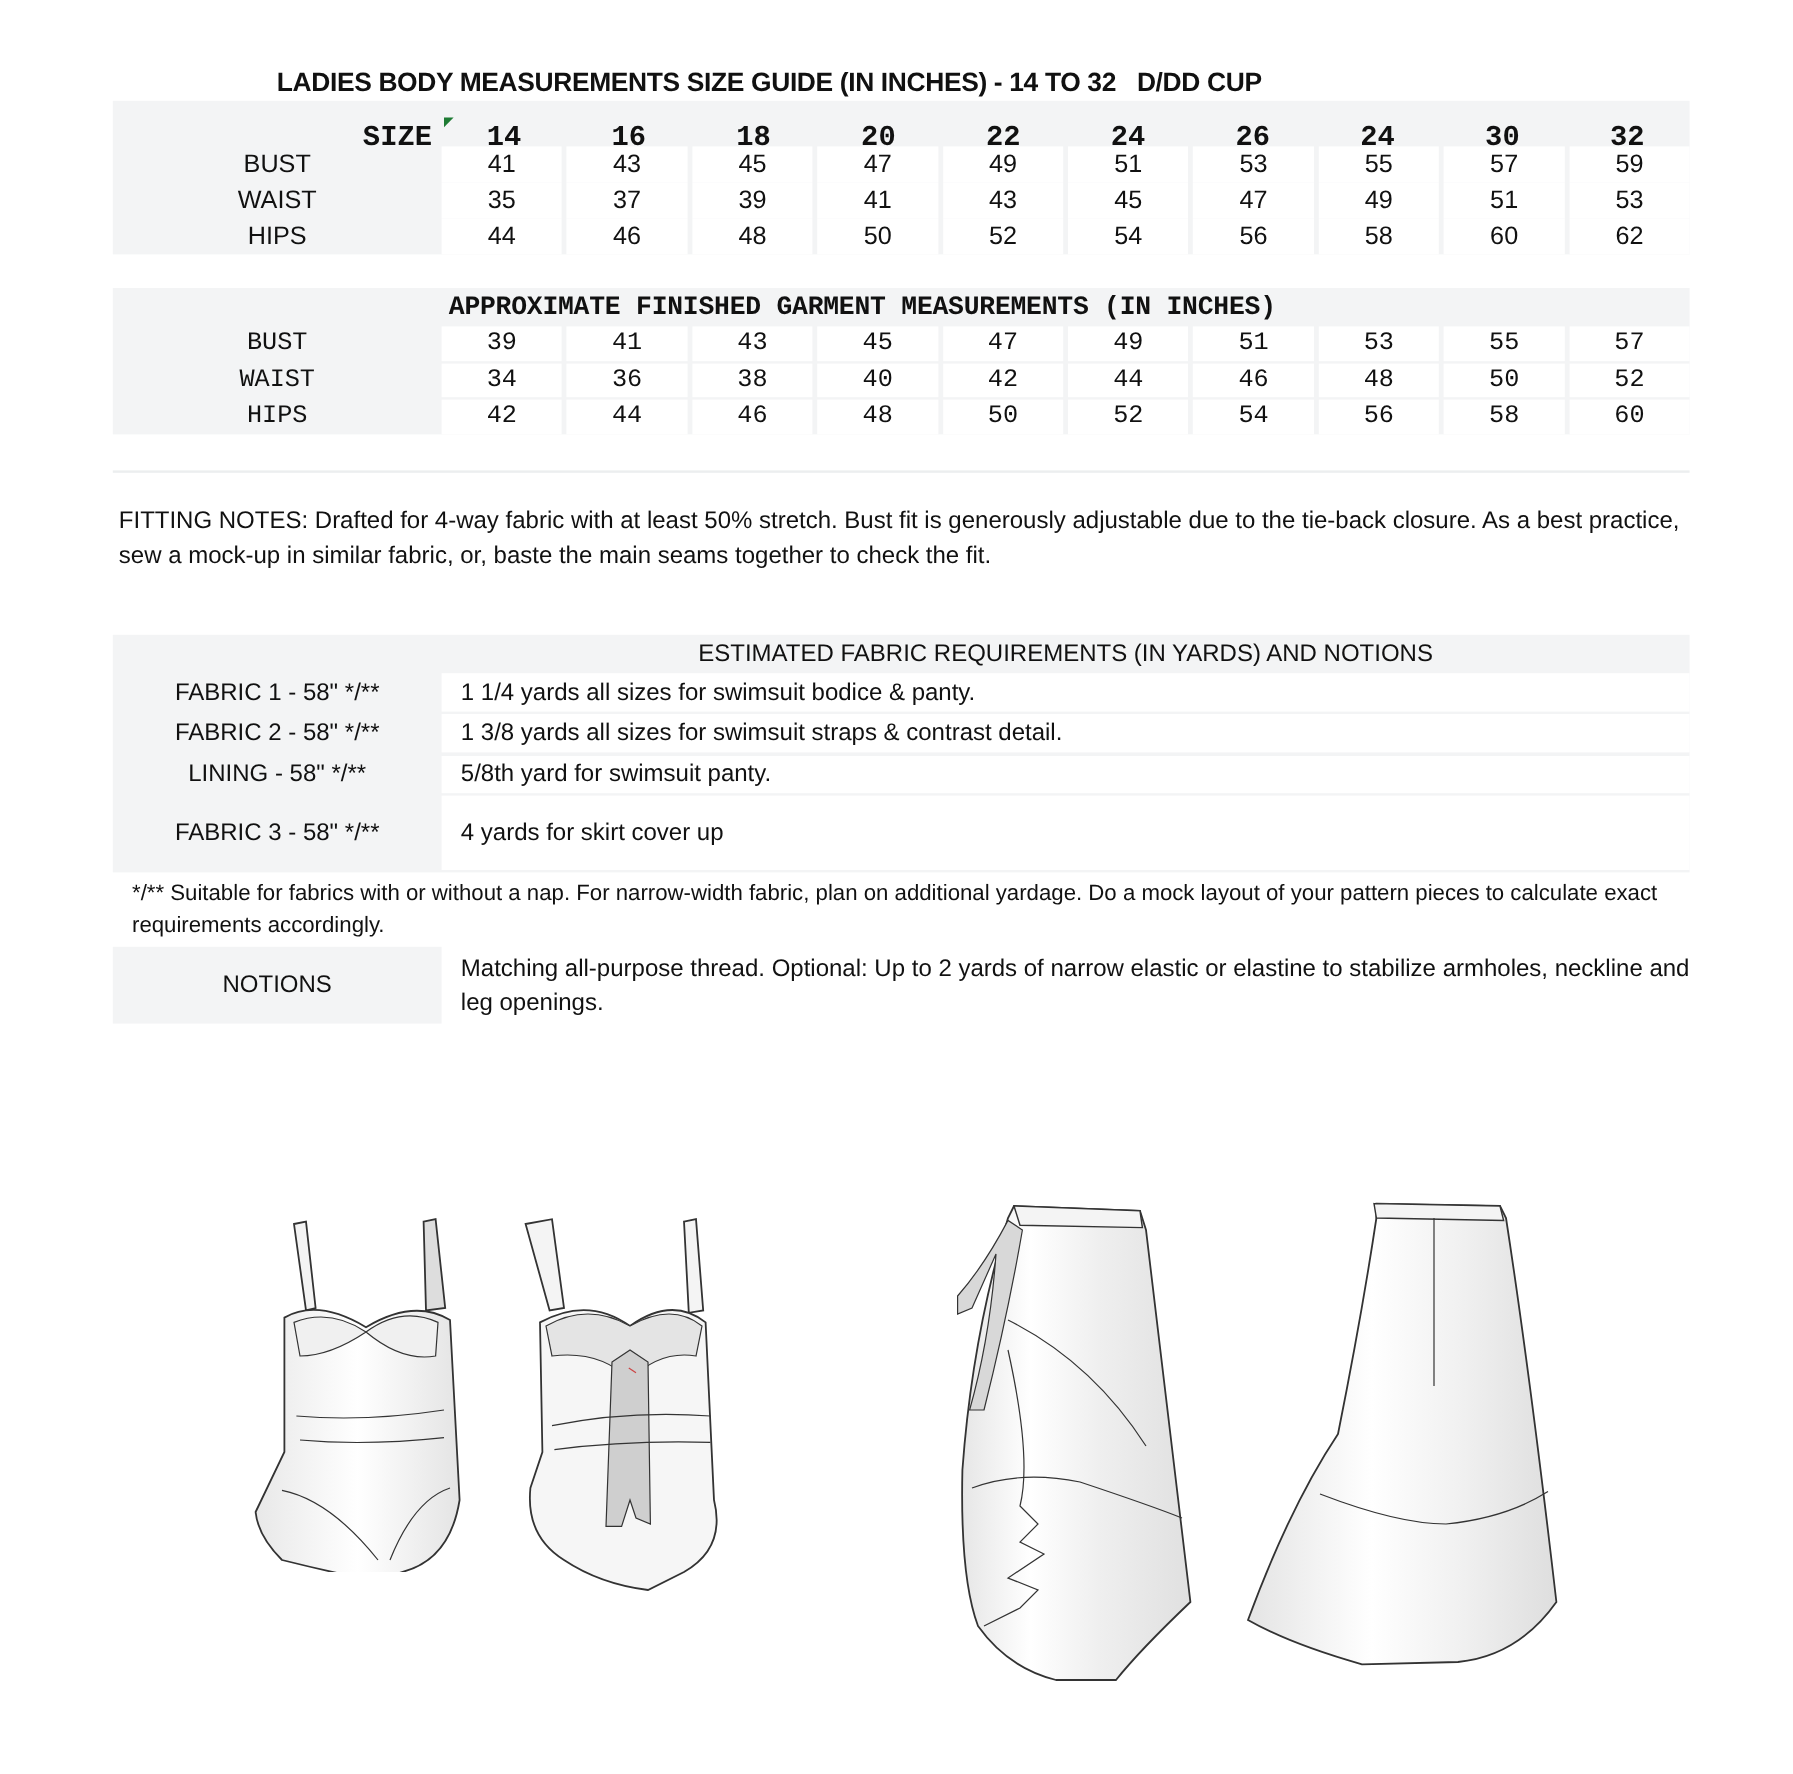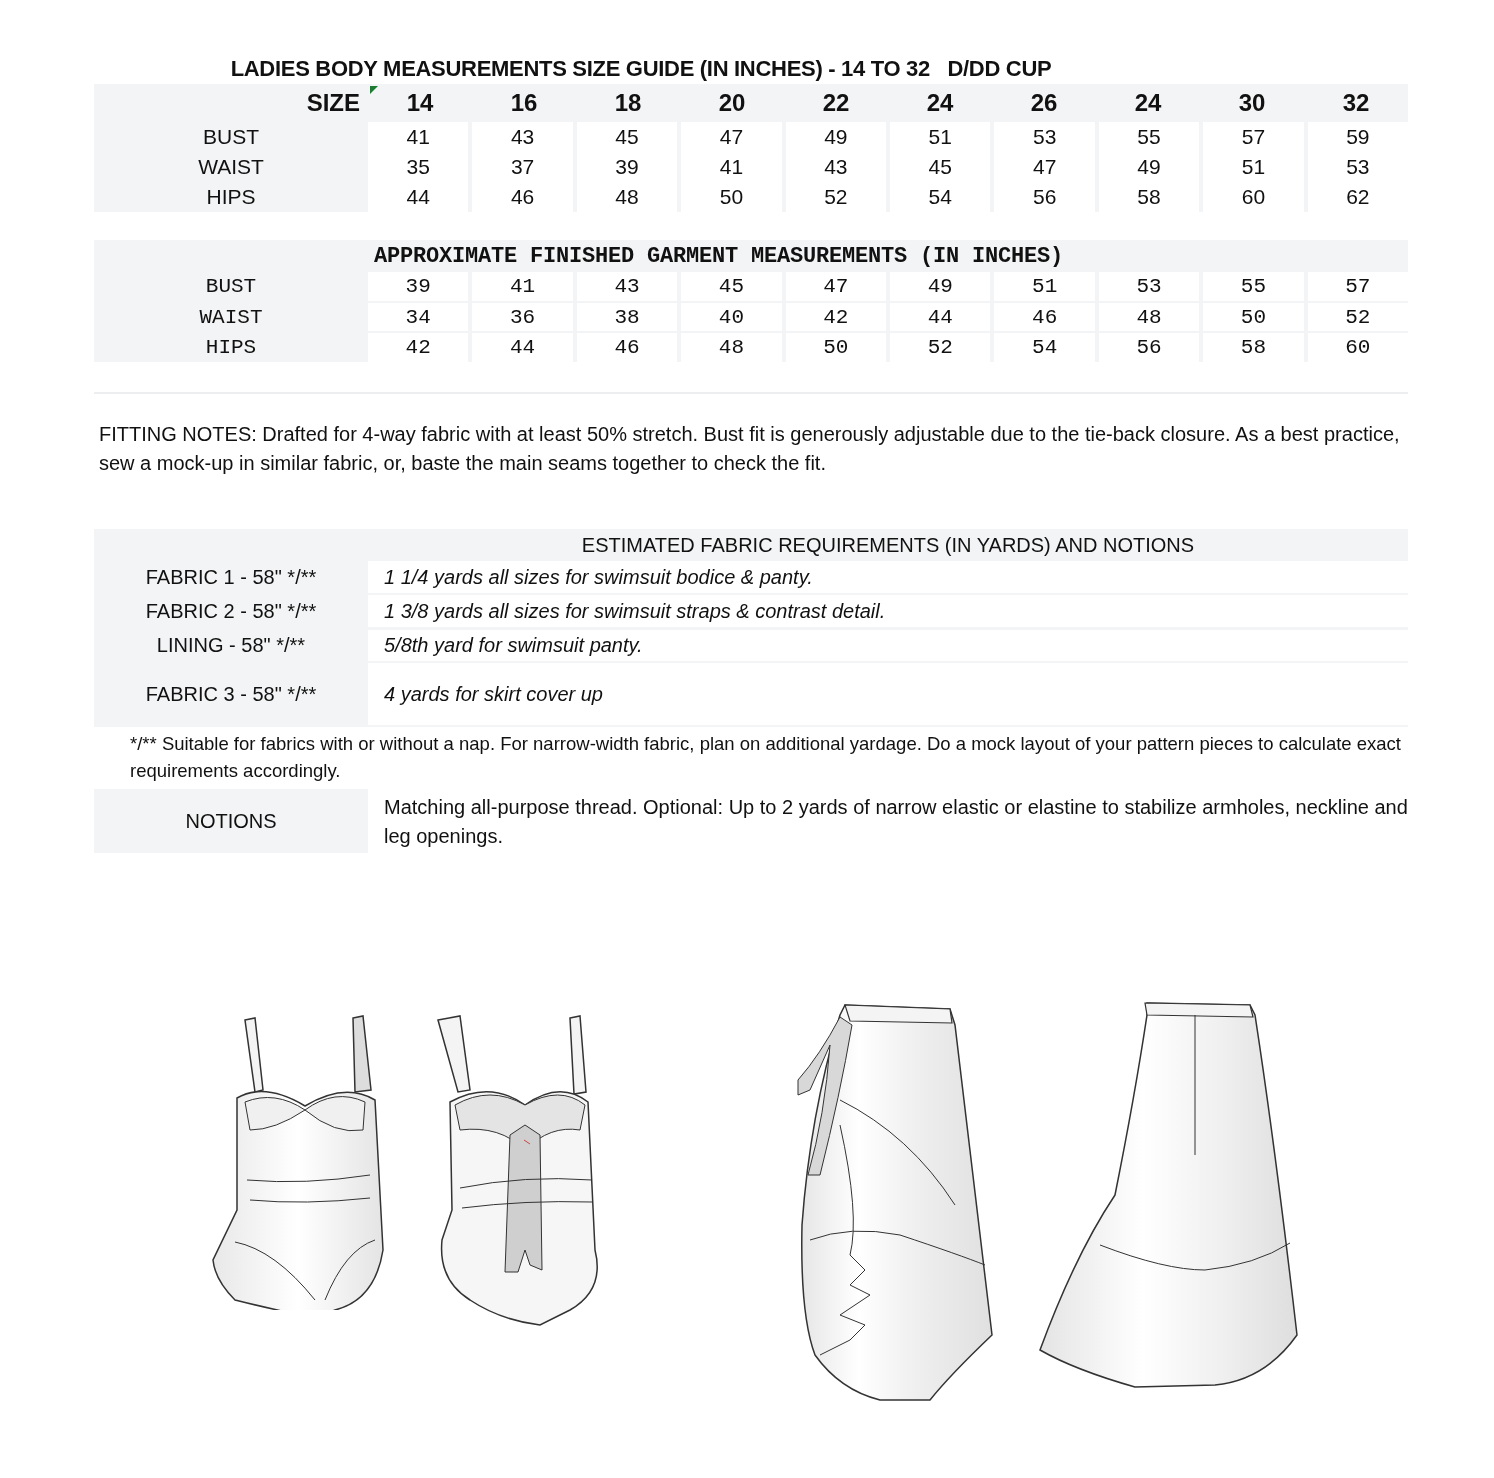--- a/index.html
+++ b/index.html
@@ -23,38 +23,38 @@
   #t2 { top: 240px; height: 122px; font-family: Liberation Mono, monospace; }
 
   .divider { position: absolute; left: 94px; width: 1314px; top: 392px; height: 2px; background: #eceeef; }
 
   .fit { position: absolute; left: 99px; top: 420px; width: 1310px; font-size: 20px; line-height: 29px; }
 
   #t3 { top: 529px; height: 198px; }
   .t3-title { position: absolute; left: 274px; right: 0; top: 0; height: 32px; text-align: right; font-weight: normal; font-size: 20px; display: flex; align-items: center; justify-content: center; }
   .frow { position: absolute; left: 0; width: 1314px; display: flex; }
   .flbl { width: 274px; text-align: center; font-size: 20px; display: flex; align-items: center; justify-content: center; }
-  .fval { flex: 1; background: #fff; font-size: 20px; display: flex; align-items: center; padding-left: 16px; font-style: italic; }
-
-  .foot { position: absolute; left: 110px; top: 730px; width: 1300px; font-size: 18.5px; line-height: 27px; margin-left: 20px; }
+  .fval { flex: 1; background: #fff; font-size: 20px; display: flex; align-items: center; padding-left: 16px; }
+
+  .foot { position: absolute; left: 110px; top: 730px; width: 1300px; font-size: 18.5px; line-height: 27px; }
 
   .notions { position: absolute; left: 94px; top: 789px; width: 1314px; height: 64px; display: flex; }
   .nlbl { width: 274px; background: #f3f4f5; font-size: 20px; display: flex; align-items: center; justify-content: center; }
   .nval { flex: 1; padding-left: 16px; font-size: 20px; line-height: 29px; padding-top: 4px; }
 
   .illus { position: absolute; }
   svg { display: block; }
 </style>
 </head>
 <body>
 
 <div class="title1" style="white-space:pre;">LADIES BODY MEASUREMENTS SIZE GUIDE (IN INCHES) - 14 TO 32   D/DD CUP</div>
 
 <div class="tbl" id="t1">
-  <div class="row" style="top:0;height:38px;">
+  <div class="row" style="top:12px;height:38px;font-family:Liberation Mono, monospace;">
     <div class="size-lbl">
       <span>SIZE</span>
       <span class="marker"></span>
     </div>
     <div class="cells" style="gap:0;">
       <div class="hcell">14</div>
       <div class="hcell">16</div>
       <div class="hcell">18</div>
       <div class="hcell">20</div>
       <div class="hcell">22</div>

